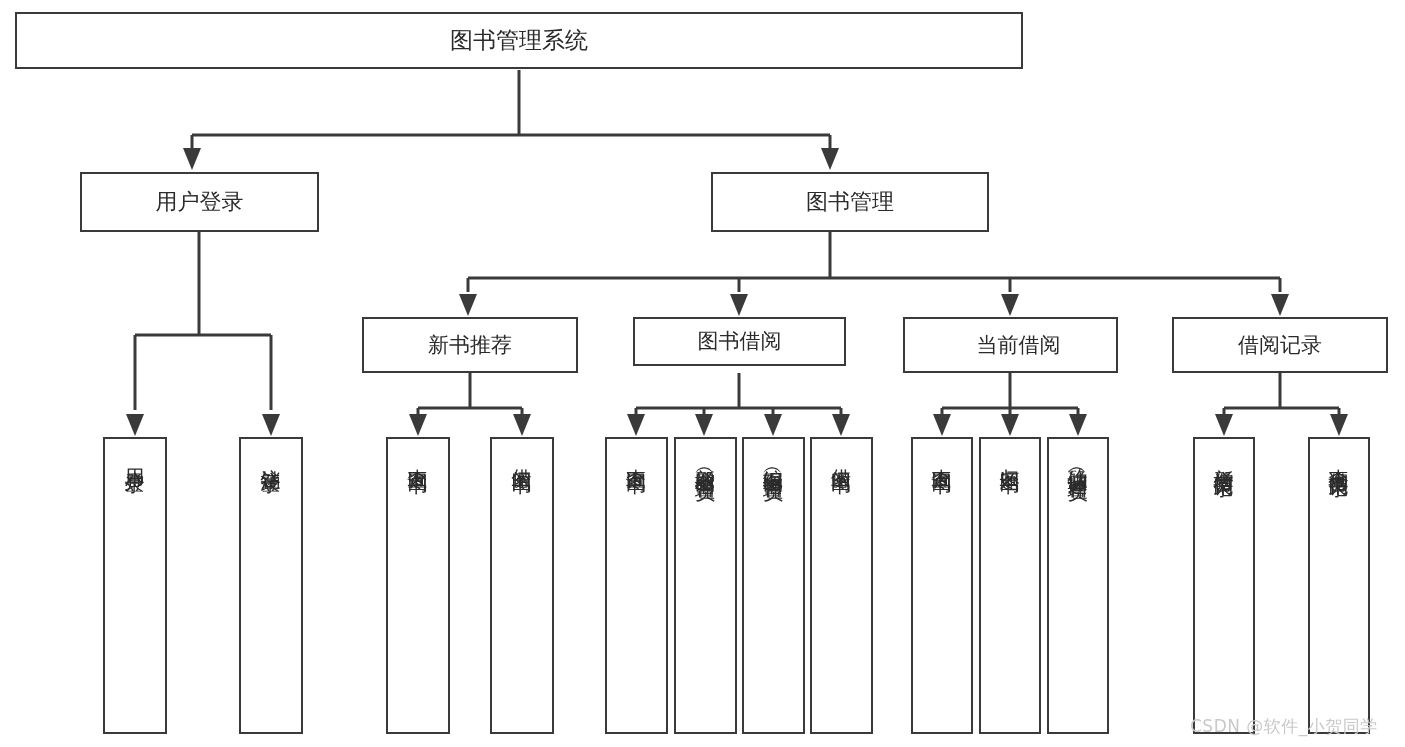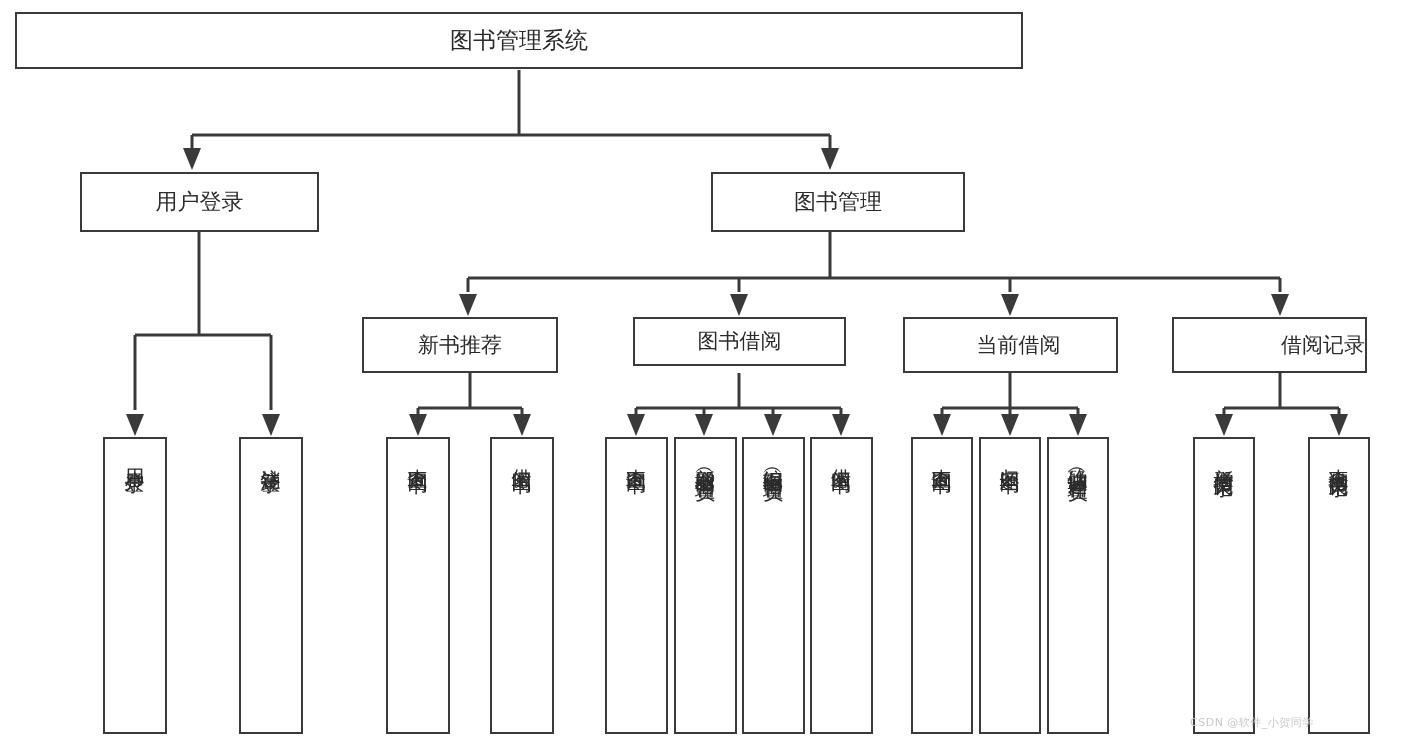--- a/index.html
+++ b/index.html
@@ -54,21 +54,21 @@
   .vlabel {
     writing-mode: vertical-rl;
     text-orientation: upright;
     letter-spacing: 2px;
     line-height: 1;
     white-space: nowrap;
   }
   .watermark {
     position: absolute;
     color: #c9c9c9;
-    font-size: 11px;
+    font-size: 17px;
     letter-spacing: 0.5px;
     white-space: nowrap;
   }
 </style>
 </head>
 <body>
 
 <div id="canvas">
 
   <svg id="wires" viewBox="0 0 1405 747" width="1405" height="747">
@@ -145,34 +145,34 @@
     </g>
   </svg>
 
   <div class="node root" style="left:15px; top:12px; width:1008px; height:57px;">
     <span>图书管理系统</span>
   </div>
 
   <div class="node level2" style="left:80px; top:172px; width:239px; height:60px;">
     <span>用户登录</span>
   </div>
-  <div class="node level2" style="left:711px; top:172px; width:254px; height:60px;">
+  <div class="node level2" style="left:711px; top:172px; width:278px; height:60px;">
     <span>图书管理</span>
   </div>
 
-  <div class="node level3" style="left:362px; top:317px; width:196px; height:56px;">
+  <div class="node level3" style="left:362px; top:317px; width:216px; height:56px;">
     <span>新书推荐</span>
   </div>
   <div class="node level3" style="left:633px; top:317px; width:213px; height:49px;">
     <span>图书借阅</span>
   </div>
   <div class="node level3" style="left:903px; top:317px; width:215px; height:56px;padding-left:16px;">
     <span>当前借阅</span>
   </div>
-  <div class="node level3" style="left:1172px; top:317px; width:195px; height:56px;justify-content:flex-end;">
+  <div class="node level3" style="left:1172px; top:317px; width:216px; height:56px;">
     <span>借阅记录</span>
   </div>
 
   <div class="node leaf" style="left:103px; top:437px; width:64px; height:297px;">
     <span class="vlabel">用户登录</span>
   </div>
   <div class="node leaf" style="left:239px; top:437px; width:64px; height:297px;">
     <span class="vlabel">注销登录</span>
   </div>
 

